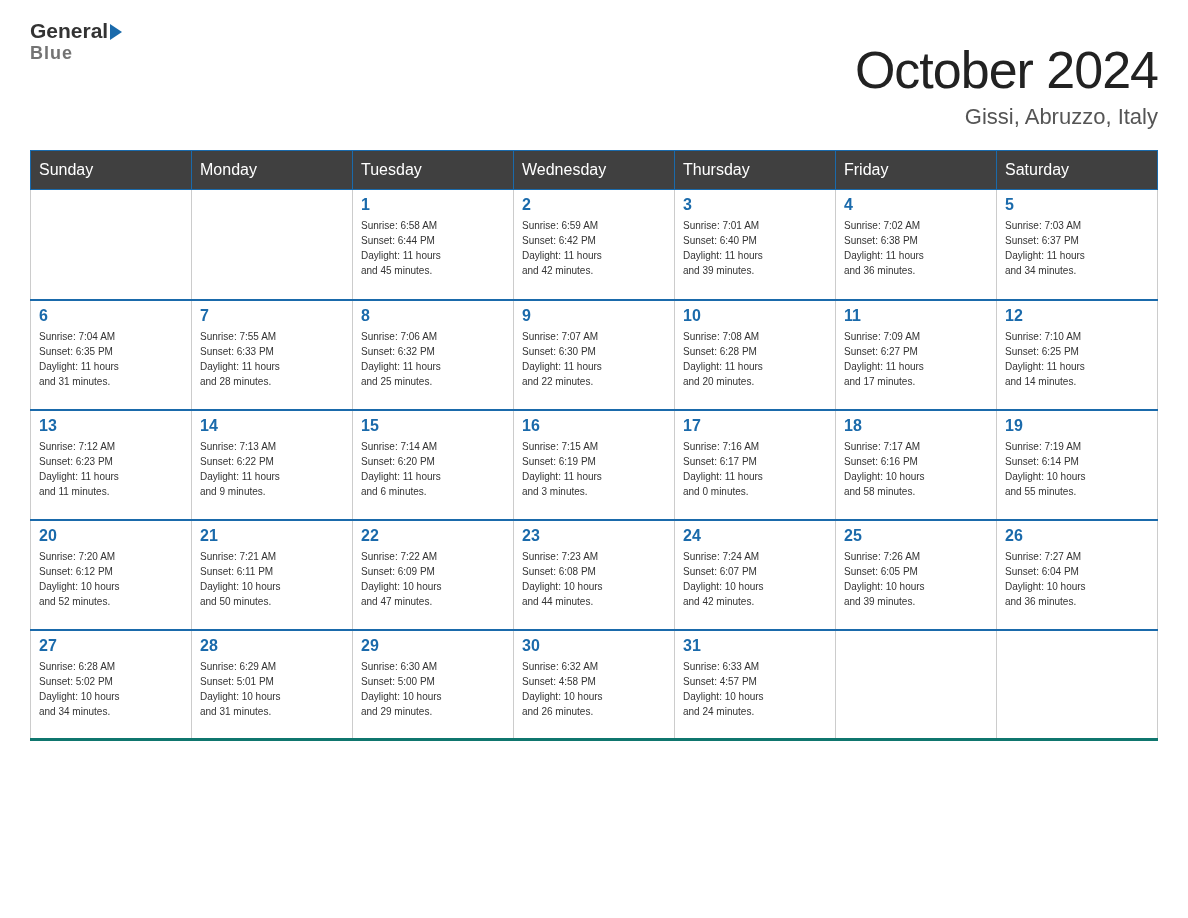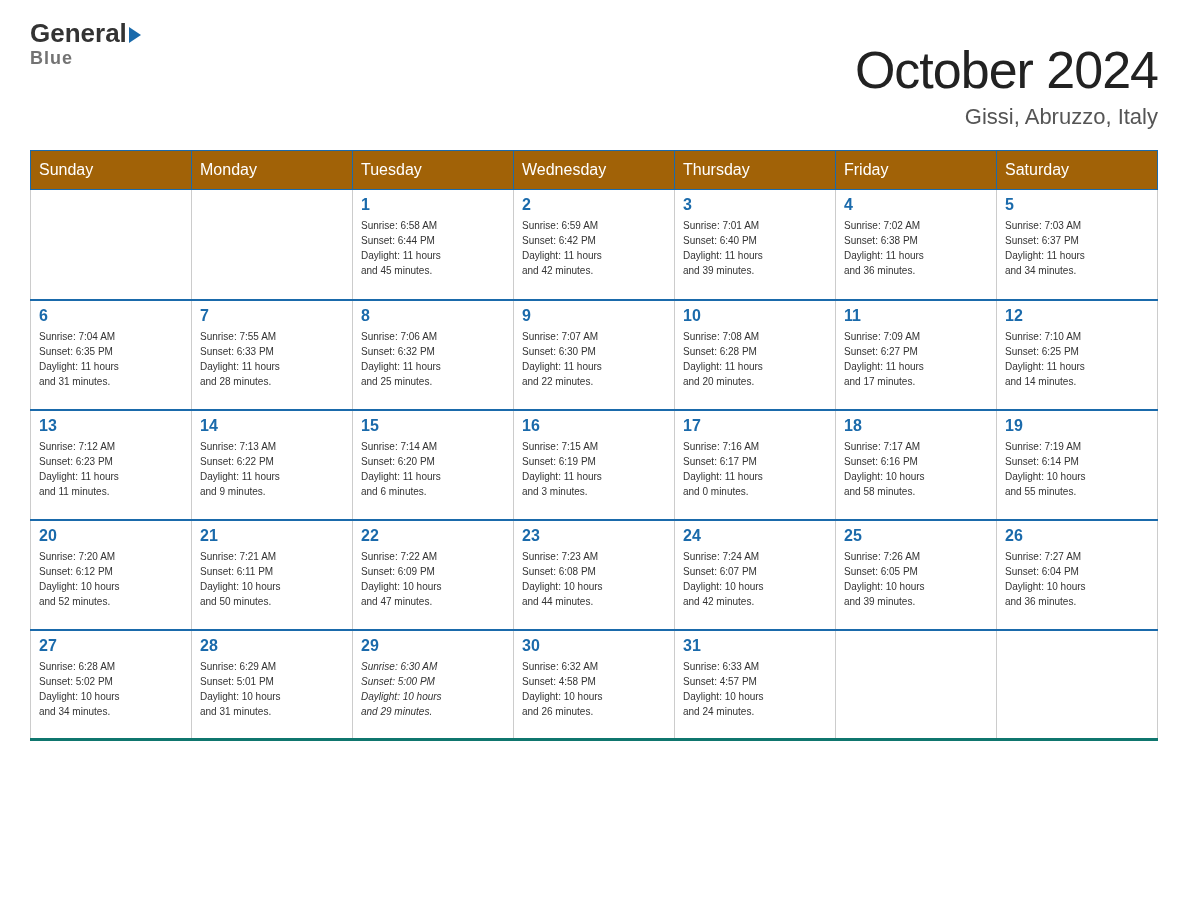--- a/index.html
+++ b/index.html
@@ -15,21 +15,21 @@
       justify-content: space-between;
       align-items: flex-start;
       margin-bottom: 20px;
     }
     .logo-area {
       display: flex;
       flex-direction: column;
       align-items: flex-start;
     }
     .logo-text {
-      font-size: 26px;
+      font-size: 21px;
       font-weight: bold;
       color: #333;
       line-height: 1;
     }
     .logo-blue-line {
       color: #737373;
       font-size: 18px;
       font-weight: bold;
       margin-top: 2px;
       letter-spacing: 1px;
@@ -48,21 +48,21 @@
       font-size: 22px;
       color: #555;
       margin-top: 4px;
     }
     table {
       width: 100%;
       border-collapse: collapse;
       table-layout: fixed;
     }
     th {
-      background-color: #a16207;
+      background-color: #404040;
       color: #fff;
       padding: 10px 8px;
       font-size: 16px;
       font-weight: normal;
       text-align: left;
       border: 1px solid #1a6aab;
     }
     td {
       border: 1px solid #ccc;
       vertical-align: top;
@@ -324,21 +324,21 @@
         </td>
         <td>
           <span class="day-number">28</span>
           <div class="day-info" style="white-space: pre-line;">Sunrise: 6:29 AM
 Sunset: 5:01 PM
 Daylight: 10 hours
 and 31 minutes.</div>
         </td>
         <td>
           <span class="day-number">29</span>
-          <div class="day-info" style="white-space: pre-line; font-style: italic;">Sunrise: 6:30 AM
+          <div class="day-info" style="white-space: pre-line;">Sunrise: 6:30 AM
 Sunset: 5:00 PM
 Daylight: 10 hours
 and 29 minutes.</div>
         </td>
         <td>
           <span class="day-number">30</span>
           <div class="day-info" style="white-space: pre-line;">Sunrise: 6:32 AM
 Sunset: 4:58 PM
 Daylight: 10 hours
 and 26 minutes.</div>

